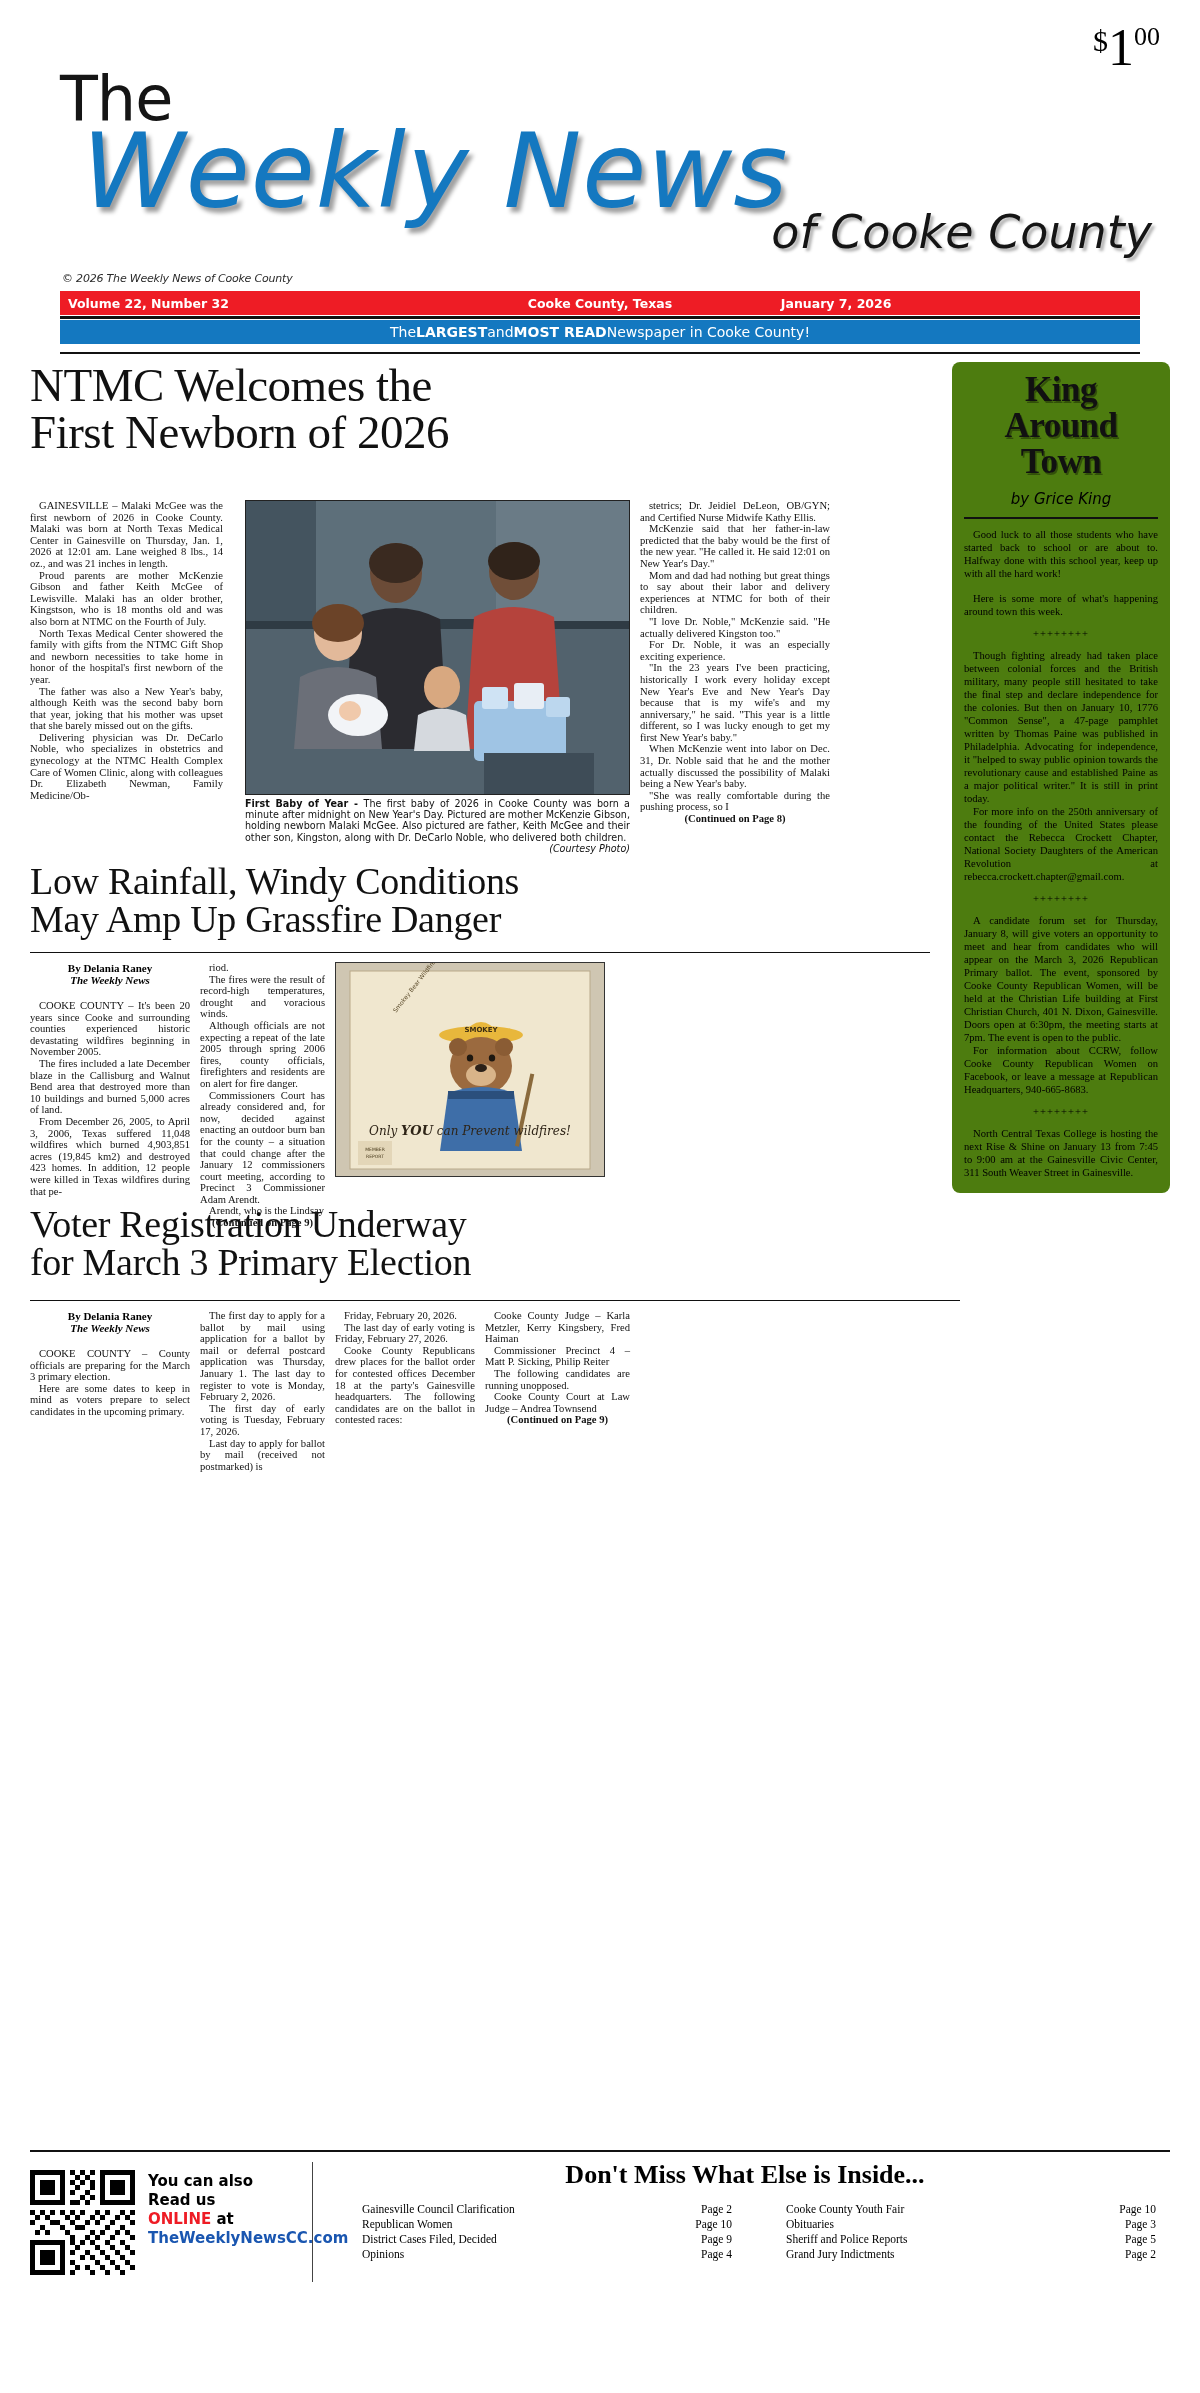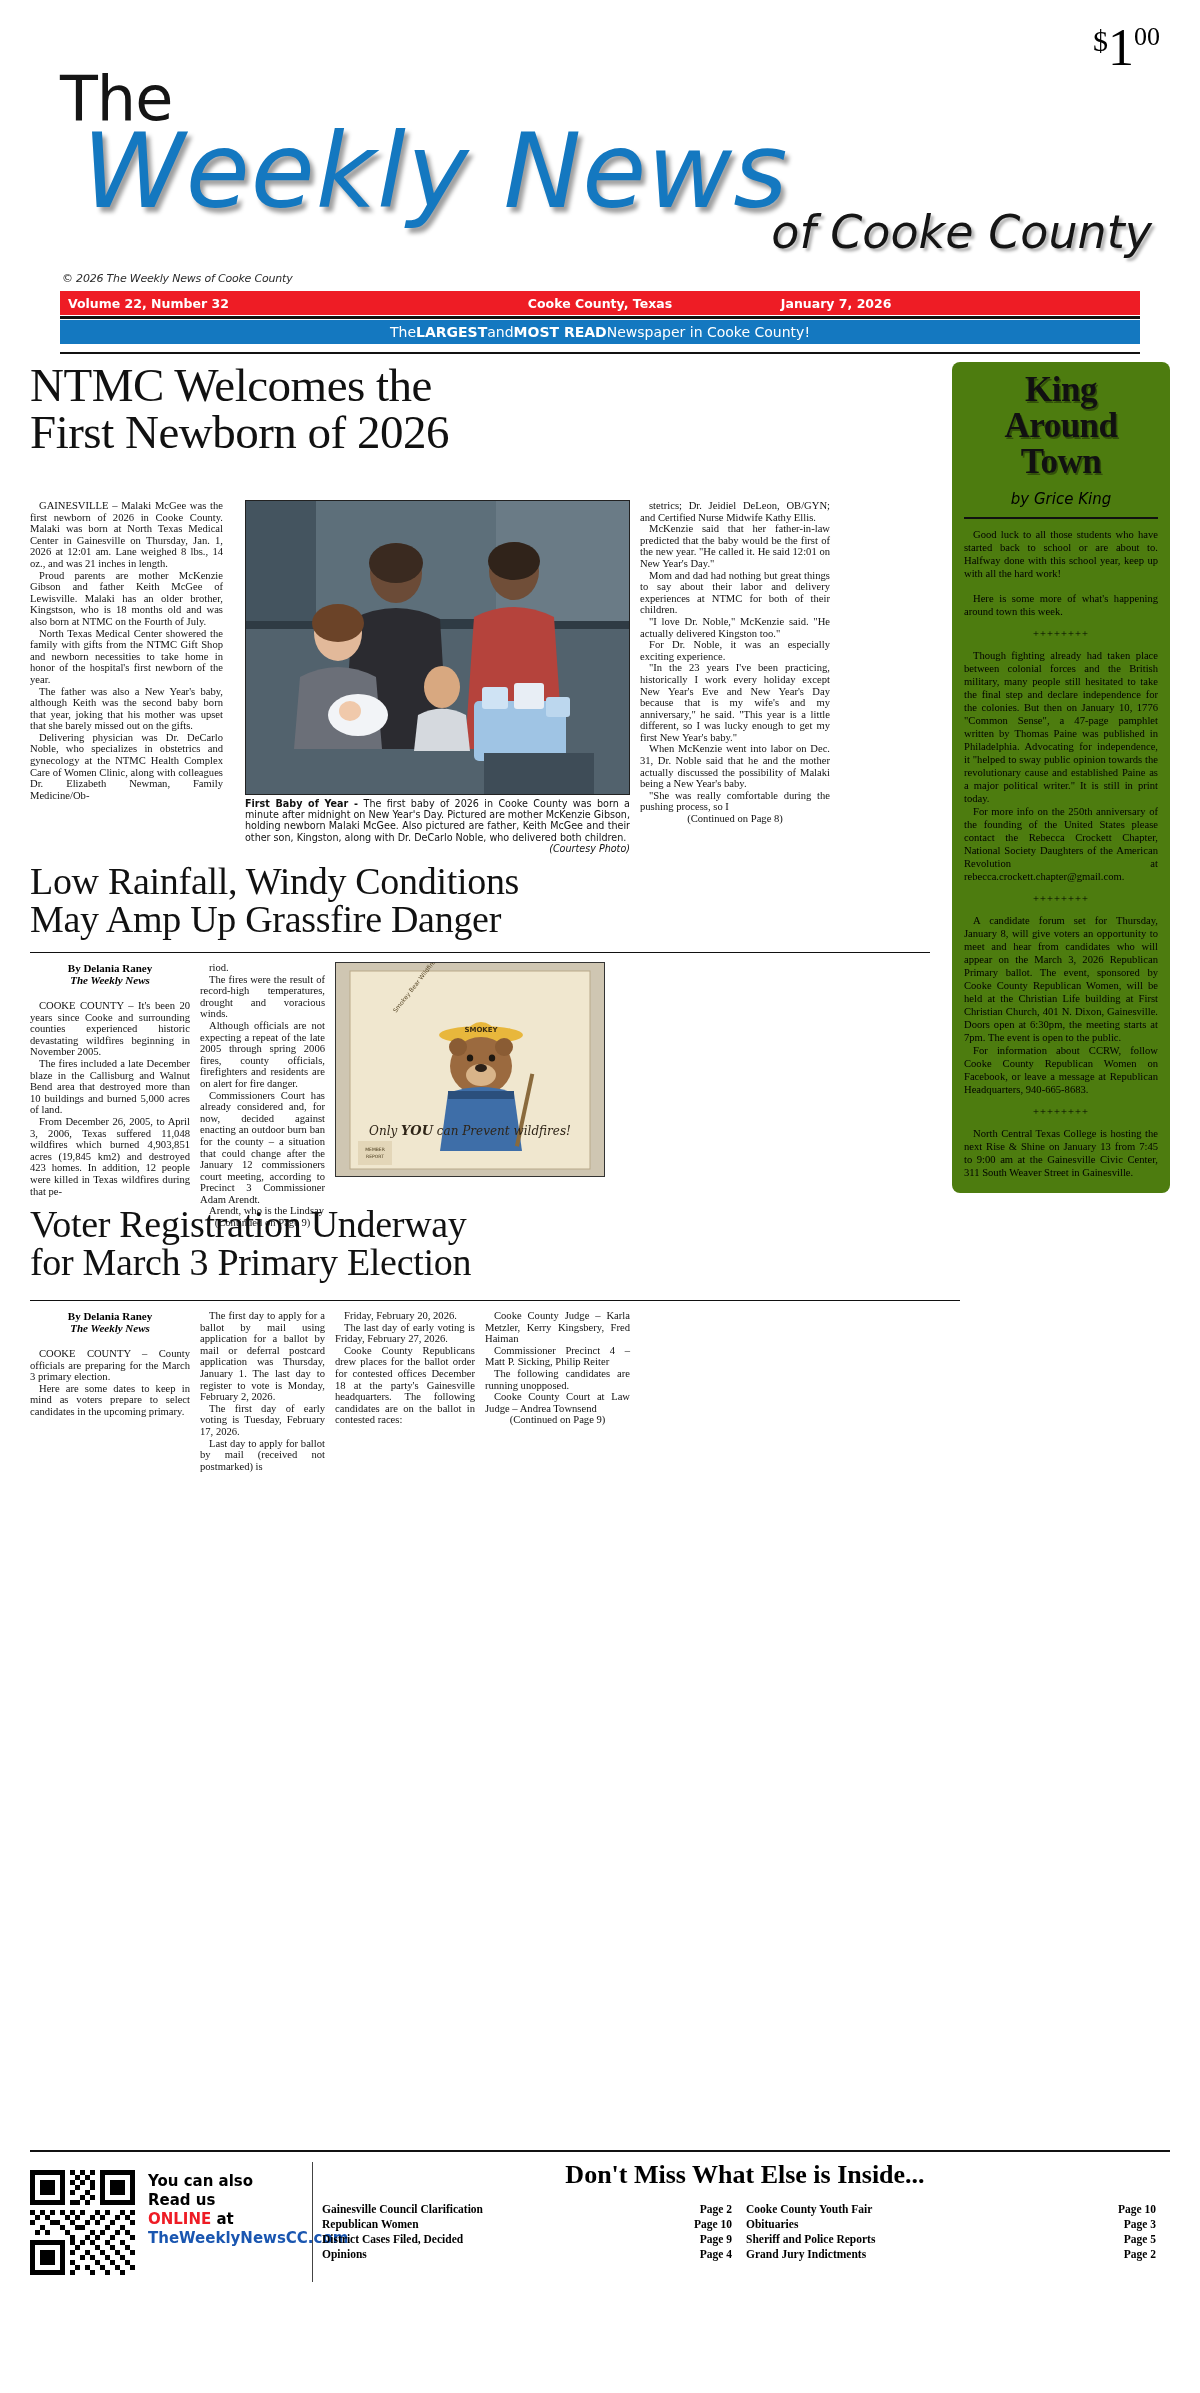--- a/index.html
+++ b/index.html
@@ -83,21 +83,21 @@
     font-size:10.6px; line-height:11.6px;
     text-align:justify; color:#111;
     hyphens:auto;
   }
   .body-col p { margin:0; text-indent:9px; }
   .byline {
     font-family:"Liberation Serif", serif;
     font-size:11px; font-weight:700; text-align:center; line-height:12px;
   }
   .byline i { font-weight:700; font-style:italic; display:block; }
-  .cont { font-weight:400; }
+  .cont { font-weight:700; }
 
   
   .s1 { position:absolute; left:30px; top:362px; width:600px; }
   .s1 .hl { font-size:47px; letter-spacing:-0.5px; }
   .s1-cols { position:absolute; left:30px; top:500px; width:600px; display:flex; gap:11px; }
   .s1-col { width:190px; }
   .s1-col.a { width:193px; }
   .photo-box {
     position:absolute; left:245px; top:500px;
     width:385px; height:295px;
@@ -164,21 +164,21 @@
   .alsoread .online { color:#ee1c25; }
   .alsoread .url { color:#1a56b0; }
   .vdiv { position:absolute; left:312px; top:2162px; width:1px; height:120px; background:#444; }
   .dontmiss {
     position:absolute; left:320px; top:2160px; width:850px;
     text-align:center; font-family:"Liberation Serif", serif;
     font-weight:700; font-size:26px;
   }
   .idx { position:absolute; left:322px; top:2202px; width:848px; display:flex; gap:0px; }
   .idx-half { width:424px; }
-  .idx-row { display:flex; justify-content:space-between; font-family:"Liberation Serif", serif; font-weight:700; font-size:11.5px; line-height:15px; padding-right:14px; }
+  .idx-row { display:flex; justify-content:space-between; font-family:"Liberation Serif", serif; font-weight:400; font-size:11.5px; line-height:15px; padding-right:14px;margin-left:40px; }
   .idx-row .pg { white-space:nowrap; }
 </style>
 </head>
 <body>
 
 <div class="page">
 
   <div class="masthead">
     <div class="price">
       <span class="dollar">$</span><span class="big">1</span><span class="cents">00</span>

